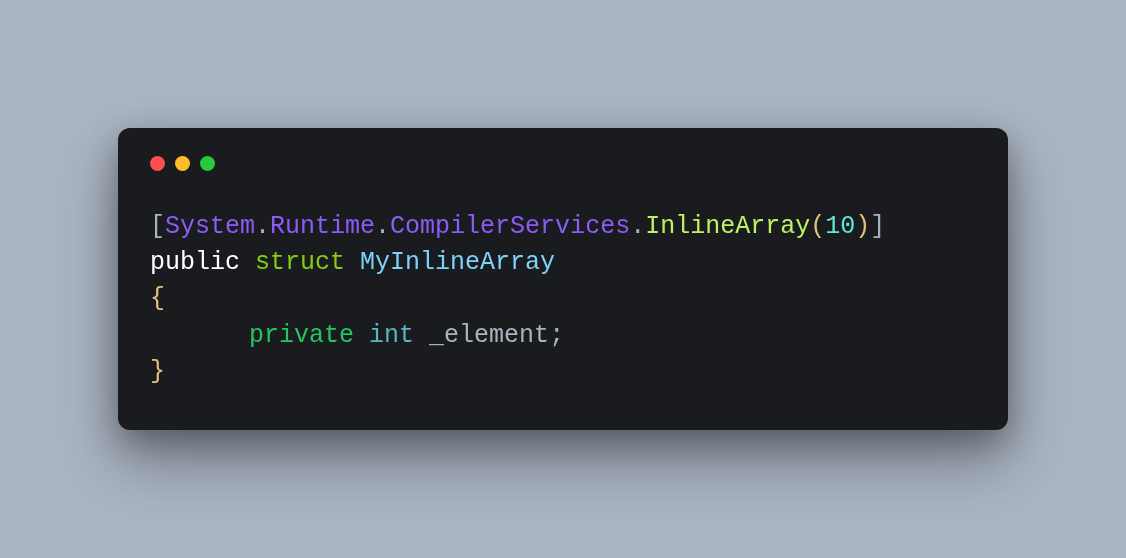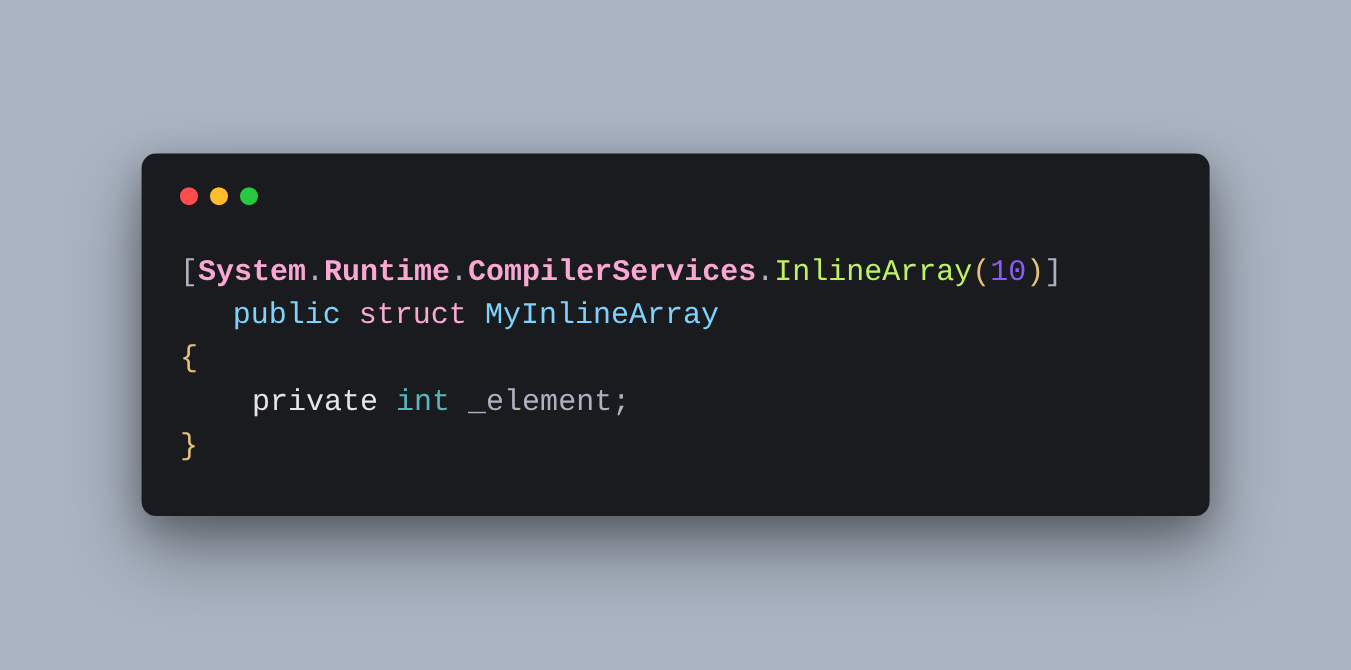--- a/index.html
+++ b/index.html
@@ -36,30 +36,30 @@
     .dot-red { background: #ff4d4d; }
     .dot-yellow { background: #ffbd2e; }
     .dot-green { background: #28c840; }
     .code {
       font-size: 25px;
       line-height: 1.45;
       white-space: pre;
       color: #abb2bf;
     }
     .tok-bracket { color: #abb2bf; }
-    .tok-type { color: #f9a8d4; font-weight: bold; }
+    .tok-type { color: #8b5cf6; }
     .tok-dot { color: #abb2bf; }
     .tok-method { color: #bef264; }
     .tok-paren { color: #e5c07b; }
-    .tok-number { color: #8b5cf6; }
-    .tok-keyword { color: #7dd3fc; margin-left: 44px; }
-    .tok-struct { color: #f9a8d4; }
+    .tok-number { color: #5eead4; }
+    .tok-keyword { color: #ffffff; }
+    .tok-struct { color: #84cc16; }
     .tok-name { color: #7dd3fc; }
     .tok-brace { color: #e5c07b; }
-    .tok-private { color: #e5e5e5; }
+    .tok-private { color: #22c55e; margin-left: 39px; }
     .tok-inttype { color: #56b6c2; text-align: right; }
     .tok-ident { color: #abb2bf; }
     .tok-semi { color: #abb2bf; }
   </style>
 </head>
 <body>
 
 <div class="window">
   <div class="titlebar">
     <div class="dot dot-red"></div>

